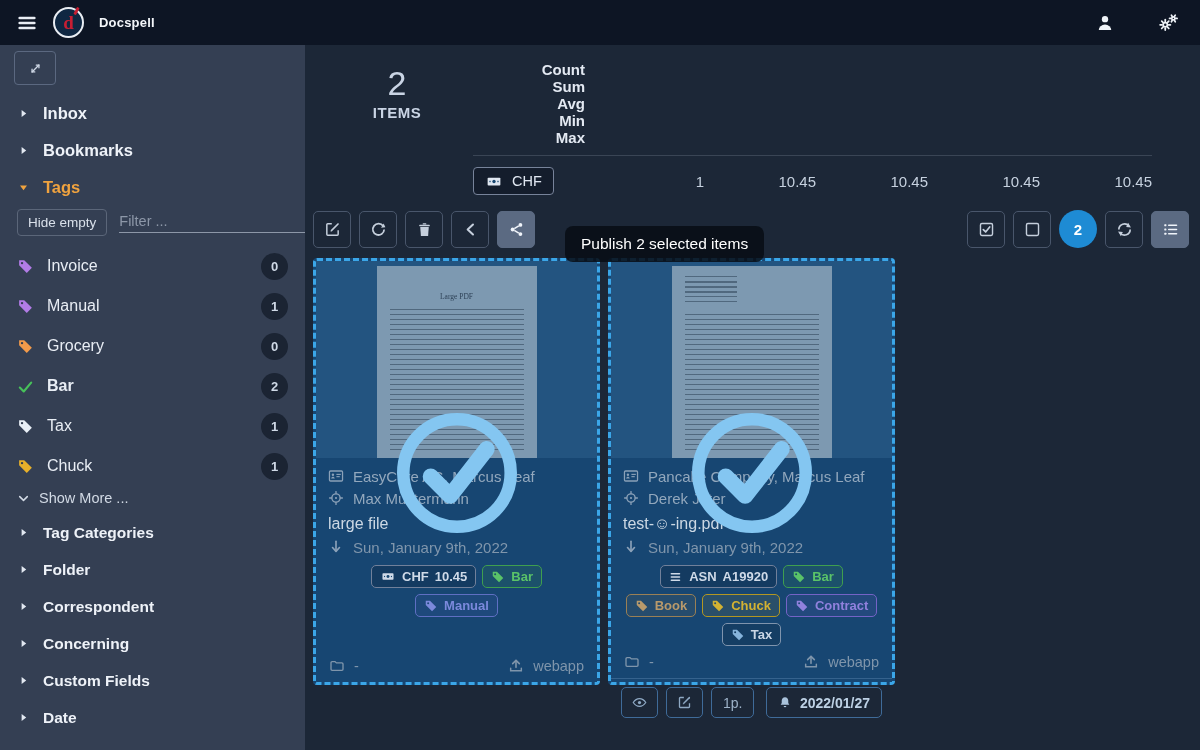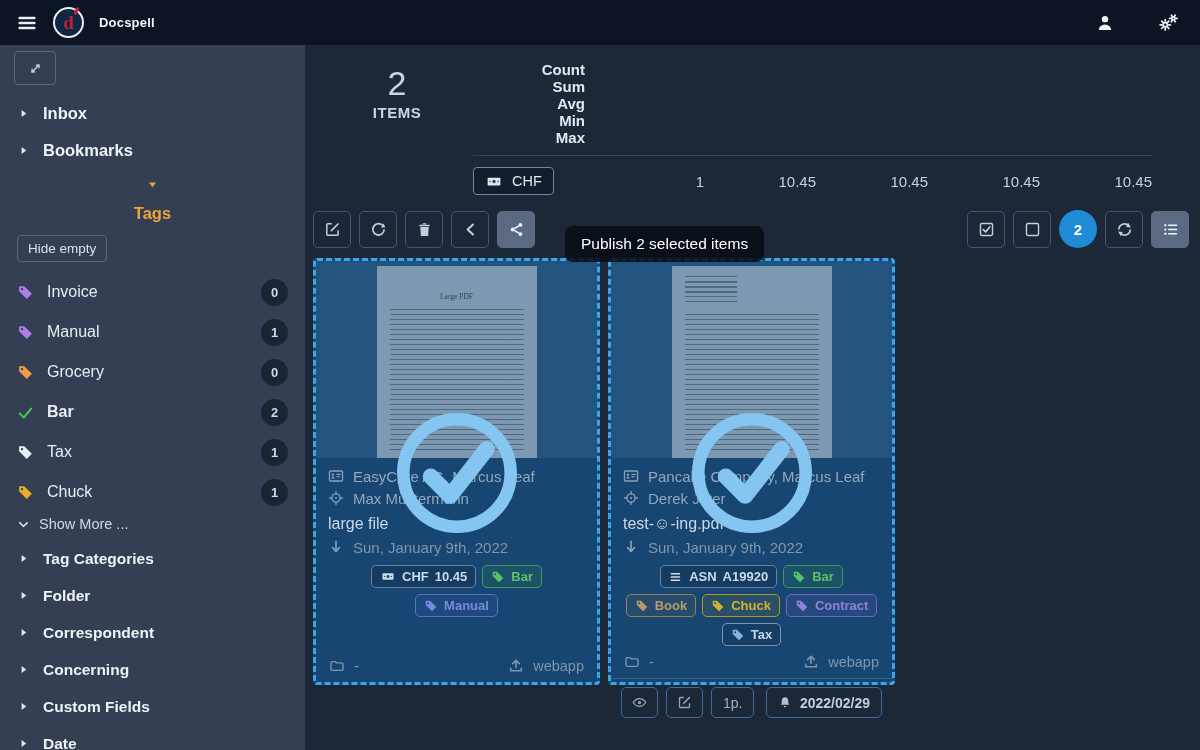--- a/index.html
+++ b/index.html
@@ -24,21 +24,21 @@
   
   .app { display:flex; height:705px; }
   .sidebar { width:305px; background:#343f53; flex:none; overflow:hidden; }
   .main { flex:1; position:relative; overflow:hidden; }
 
   
   .expand-btn { margin:6px 0 10px 14px; width:42px; height:34px; border:1px solid #5b6880; border-radius:4px; display:flex; align-items:center; justify-content:center; color:#cfd8e6; cursor:pointer; background:transparent; }
   .expand-btn .i { width:15px; height:15px; }
   .side-section { display:flex; align-items:center; gap:13px; padding:9px 17px; color:#eef2f8; font-weight:700; font-size:16.5px; cursor:pointer; }
   .side-section .i { width:13px; height:13px; color:#e2e8f1; }
-  .side-section.tags-head { color:#f0a33f;flex-direction:column; }
+  .side-section.tags-head { color:#f0a33f; }
   .side-section.tags-head .i { color:#f0a33f; }
   .side-section.small { font-size:15.5px; padding:9.5px 17px; }
 
   .tag-controls { display:flex; align-items:center; gap:12px; padding:3px 17px 10px; }
   .hide-empty { border:1px solid #5b6679; border-radius:4px; padding:5px 10px; font-size:13.5px; color:#d9e0ea; background:transparent; cursor:pointer; white-space:nowrap; }
   .filter-wrap { flex:1; display:flex; align-items:center; border-bottom:1px solid #8d97a8; padding-bottom:3px; }
   .filter-wrap input { flex:1; background:transparent; border:none; outline:none; font-size:14.5px; color:#d5dce6; font-family:inherit; min-width:0; }
   .filter-wrap input::placeholder { color:#8d97a8; }
 
   .tag-row { display:flex; align-items:center; gap:13px; padding:6.5px 17px; font-size:16px; color:#e8edf4; cursor:pointer; }
@@ -343,20 +343,24 @@
       <span class="i">
           <svg>
             <use href="#i-caret-down"></use>
           </svg>
         </span>
       <span>Tags</span>
     </div>
 
     <div class="tag-controls">
       <button class="hide-empty">Hide empty</button>
+      <span class="filter-wrap">
+        <input placeholder="Filter ..." style="">
+
+      </span>
     </div>
 
     <div class="tag-row">
       <span class="i c-purple">
           <svg>
             <use href="#i-tag"></use>
           </svg>
         </span>
       <span class="tag-label">Invoice</span>
       <span class="count-badge">0</span>
@@ -786,21 +790,21 @@
                 </svg>
               </span>
             </button>
           <span class="chip">1p.</span>
           <span class="chip due">
             <span class="i">
                 <svg>
                   <use href="#i-bell"></use>
                 </svg>
               </span>
-            <span>2022/02/29</span>
+            <span>2022/01/27</span>
           </span>
         </div>
         <span class="check-overlay"><svg viewBox="0 0 56 56">
               <use href="#i-check-circle"></use>
             </svg></span>
       </div>
     </div>
 
     <div class="tooltip">Publish 2 selected items</div>
   </div>

